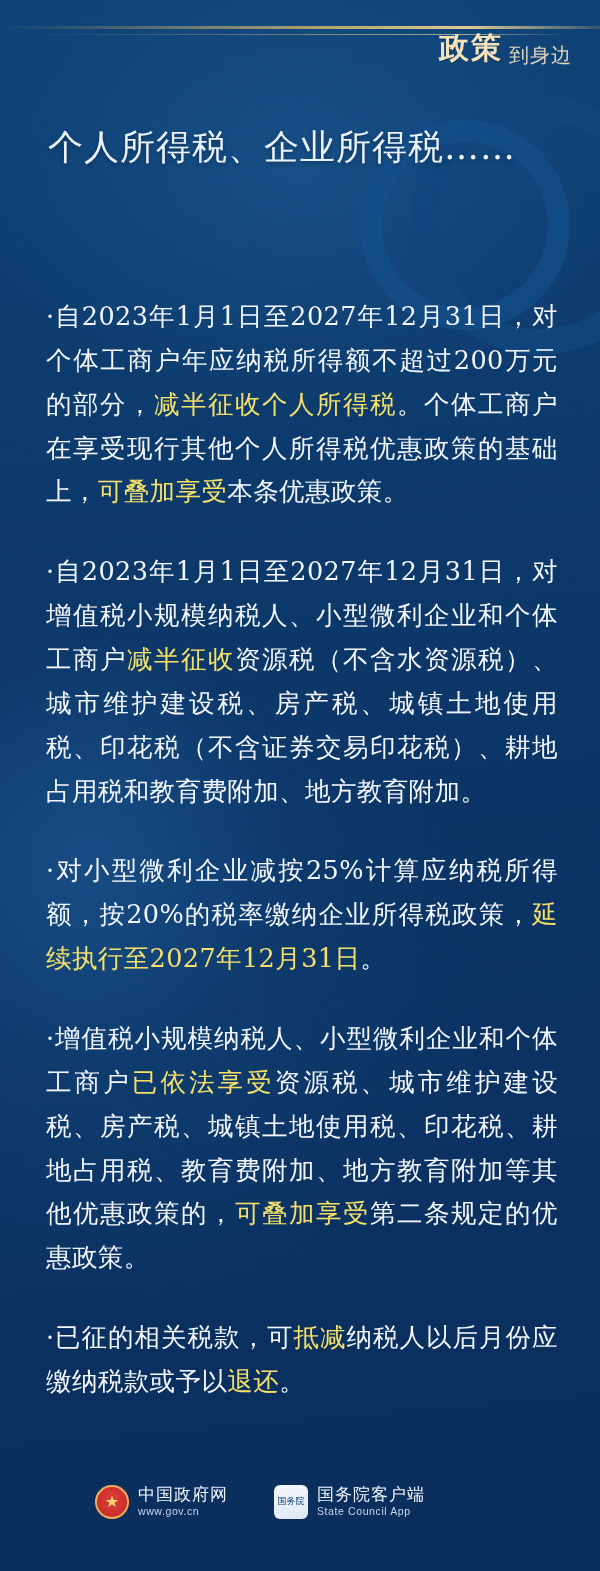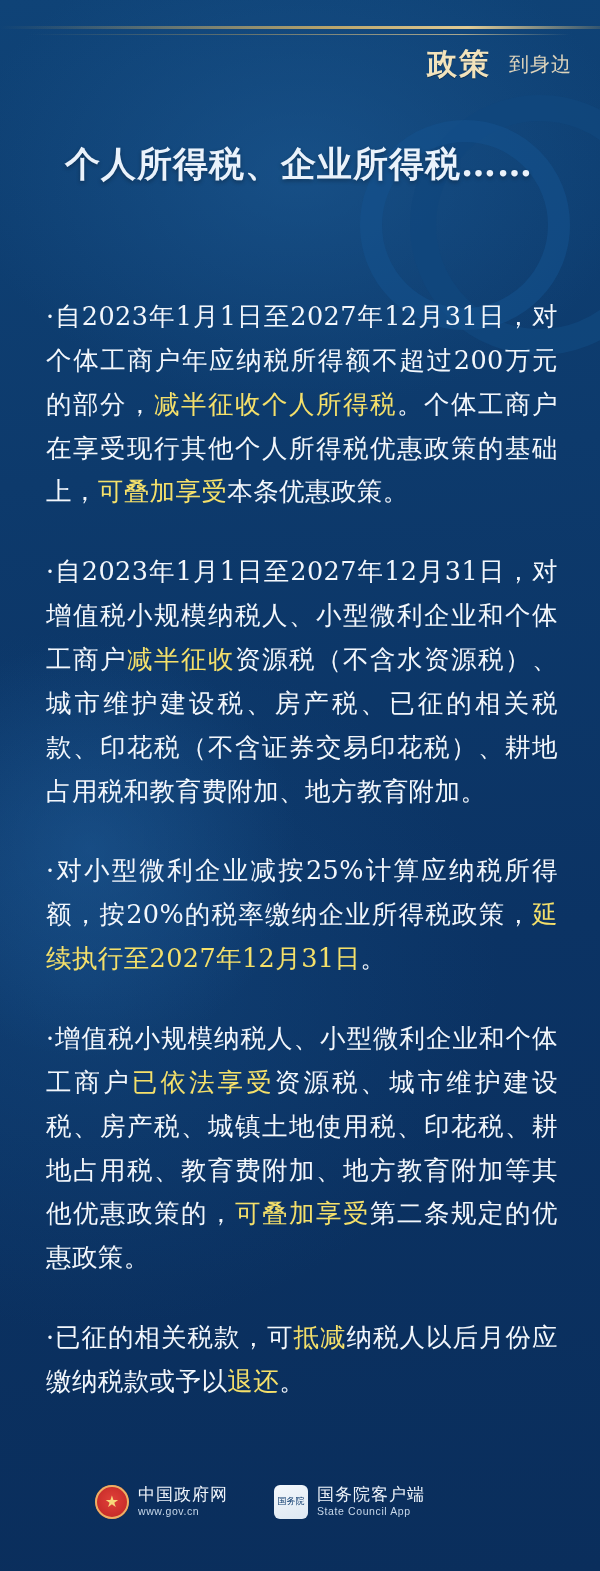--- a/index.html
+++ b/index.html
@@ -31,24 +31,24 @@
     background: linear-gradient(90deg, rgba(201,166,90,0) 0%, rgba(201,166,90,0.15) 10%, rgba(214,181,104,0.85) 55%, rgba(236,210,150,0.95) 78%, rgba(201,166,90,0.2) 100%);
   }
   .top-rule2 {
     position: absolute;
     left: 30px; top: 34px;
     width: 540px; height: 1px;
     background: linear-gradient(90deg, rgba(201,166,90,0) 0%, rgba(201,166,90,0.45) 40%, rgba(236,210,150,0.7) 80%, rgba(201,166,90,0) 100%);
   }
   .brand {
     position: absolute;
-    right: 28px; top: 44px;
-    display: flex;
-    align-items: center;
-    gap: 18px;
+    right: 28px; top: 28px;
+    display: flex;
+    align-items: flex-end;
+    gap: 6px;
   }
   .brand-main {
     font-family: "DejaVu Serif", serif;
     font-size: 30px;
     font-weight: bold;
     letter-spacing: 2px;
     color: #f2e3bc;
     text-shadow: 0 1px 0 rgba(0,0,0,0.35);
   }
   .brand-sub {
@@ -89,23 +89,23 @@
   }
   .title {
     position: absolute;
     left: 48px; top: 120px;
     width: 505px;
     font-family: "DejaVu Serif", serif;
     font-size: 35px;
     line-height: 1.55;
     letter-spacing: 1px;
     color: #eaf2fb;
-    font-weight: bold;
+    font-weight: normal;
     text-shadow: 0 2px 4px rgba(0,0,0,0.3);
-    margin: 17px;
+    margin: 0;
   }
   .body {
     position: absolute;
     left: 46px; top: 295px;
     width: 512px;
   }
   .para {
     font-family: "DejaVu Serif", serif;
     font-size: 25.5px;
     line-height: 1.72;
@@ -196,21 +196,21 @@
   <div class="arc"></div>
   <div class="arc2"></div>
   <div class="glow"></div>
 
   <h1 class="title">
     <span>个人所得税、企业所得税……</span><br>
   </h1>
 
   <div class="body">
       <div class="para"><span>·自2023年1月1日至2027年12月31日，对个体工商户年应纳税所得额不超过200万元的部分，</span><span class="hl">减半征收个人所得税</span><span>。个体工商户在享受现行其他个人所得税优惠政策的基础上，</span><span class="hl">可叠加享受</span><span>本条优惠政策。</span></div>
-      <div class="para"><span>·自2023年1月1日至2027年12月31日，对增值税小规模纳税人、小型微利企业和个体工商户</span><span class="hl">减半征收</span><span>资源税（不含水资源税）、城市维护建设税、房产税、已征的相关税款、印花税（不含证券交易印花税）、耕地占用税和教育费附加、地方教育附加。</span></div>
+      <div class="para"><span>·自2023年1月1日至2027年12月31日，对增值税小规模纳税人、小型微利企业和个体工商户</span><span class="hl">减半征收</span><span>资源税（不含水资源税）、城市维护建设税、房产税、城镇土地使用税、印花税（不含证券交易印花税）、耕地占用税和教育费附加、地方教育附加。</span></div>
       <div class="para"><span>·对小型微利企业减按25%计算应纳税所得额，按20%的税率缴纳企业所得税政策，</span><span class="hl">延续执行至2027年12月31日</span><span>。</span></div>
       <div class="para"><span>·增值税小规模纳税人、小型微利企业和个体工商户</span><span class="hl">已依法享受</span><span>资源税、城市维护建设税、房产税、城镇土地使用税、印花税、耕地占用税、教育费附加、地方教育附加等其他优惠政策的，</span><span class="hl">可叠加享受</span><span>第二条规定的优惠政策。</span></div>
       <div class="para"><span>·已征的相关税款，可</span><span class="hl">抵减</span><span>纳税人以后月份应缴纳税款或予以</span><span class="hl">退还</span><span>。</span></div>
     </div>
 
   <div class="footer">
     <div class="f-item">
       <div class="emblem"></div>
       <div>
         <div class="f-text-main">中国政府网</div>

